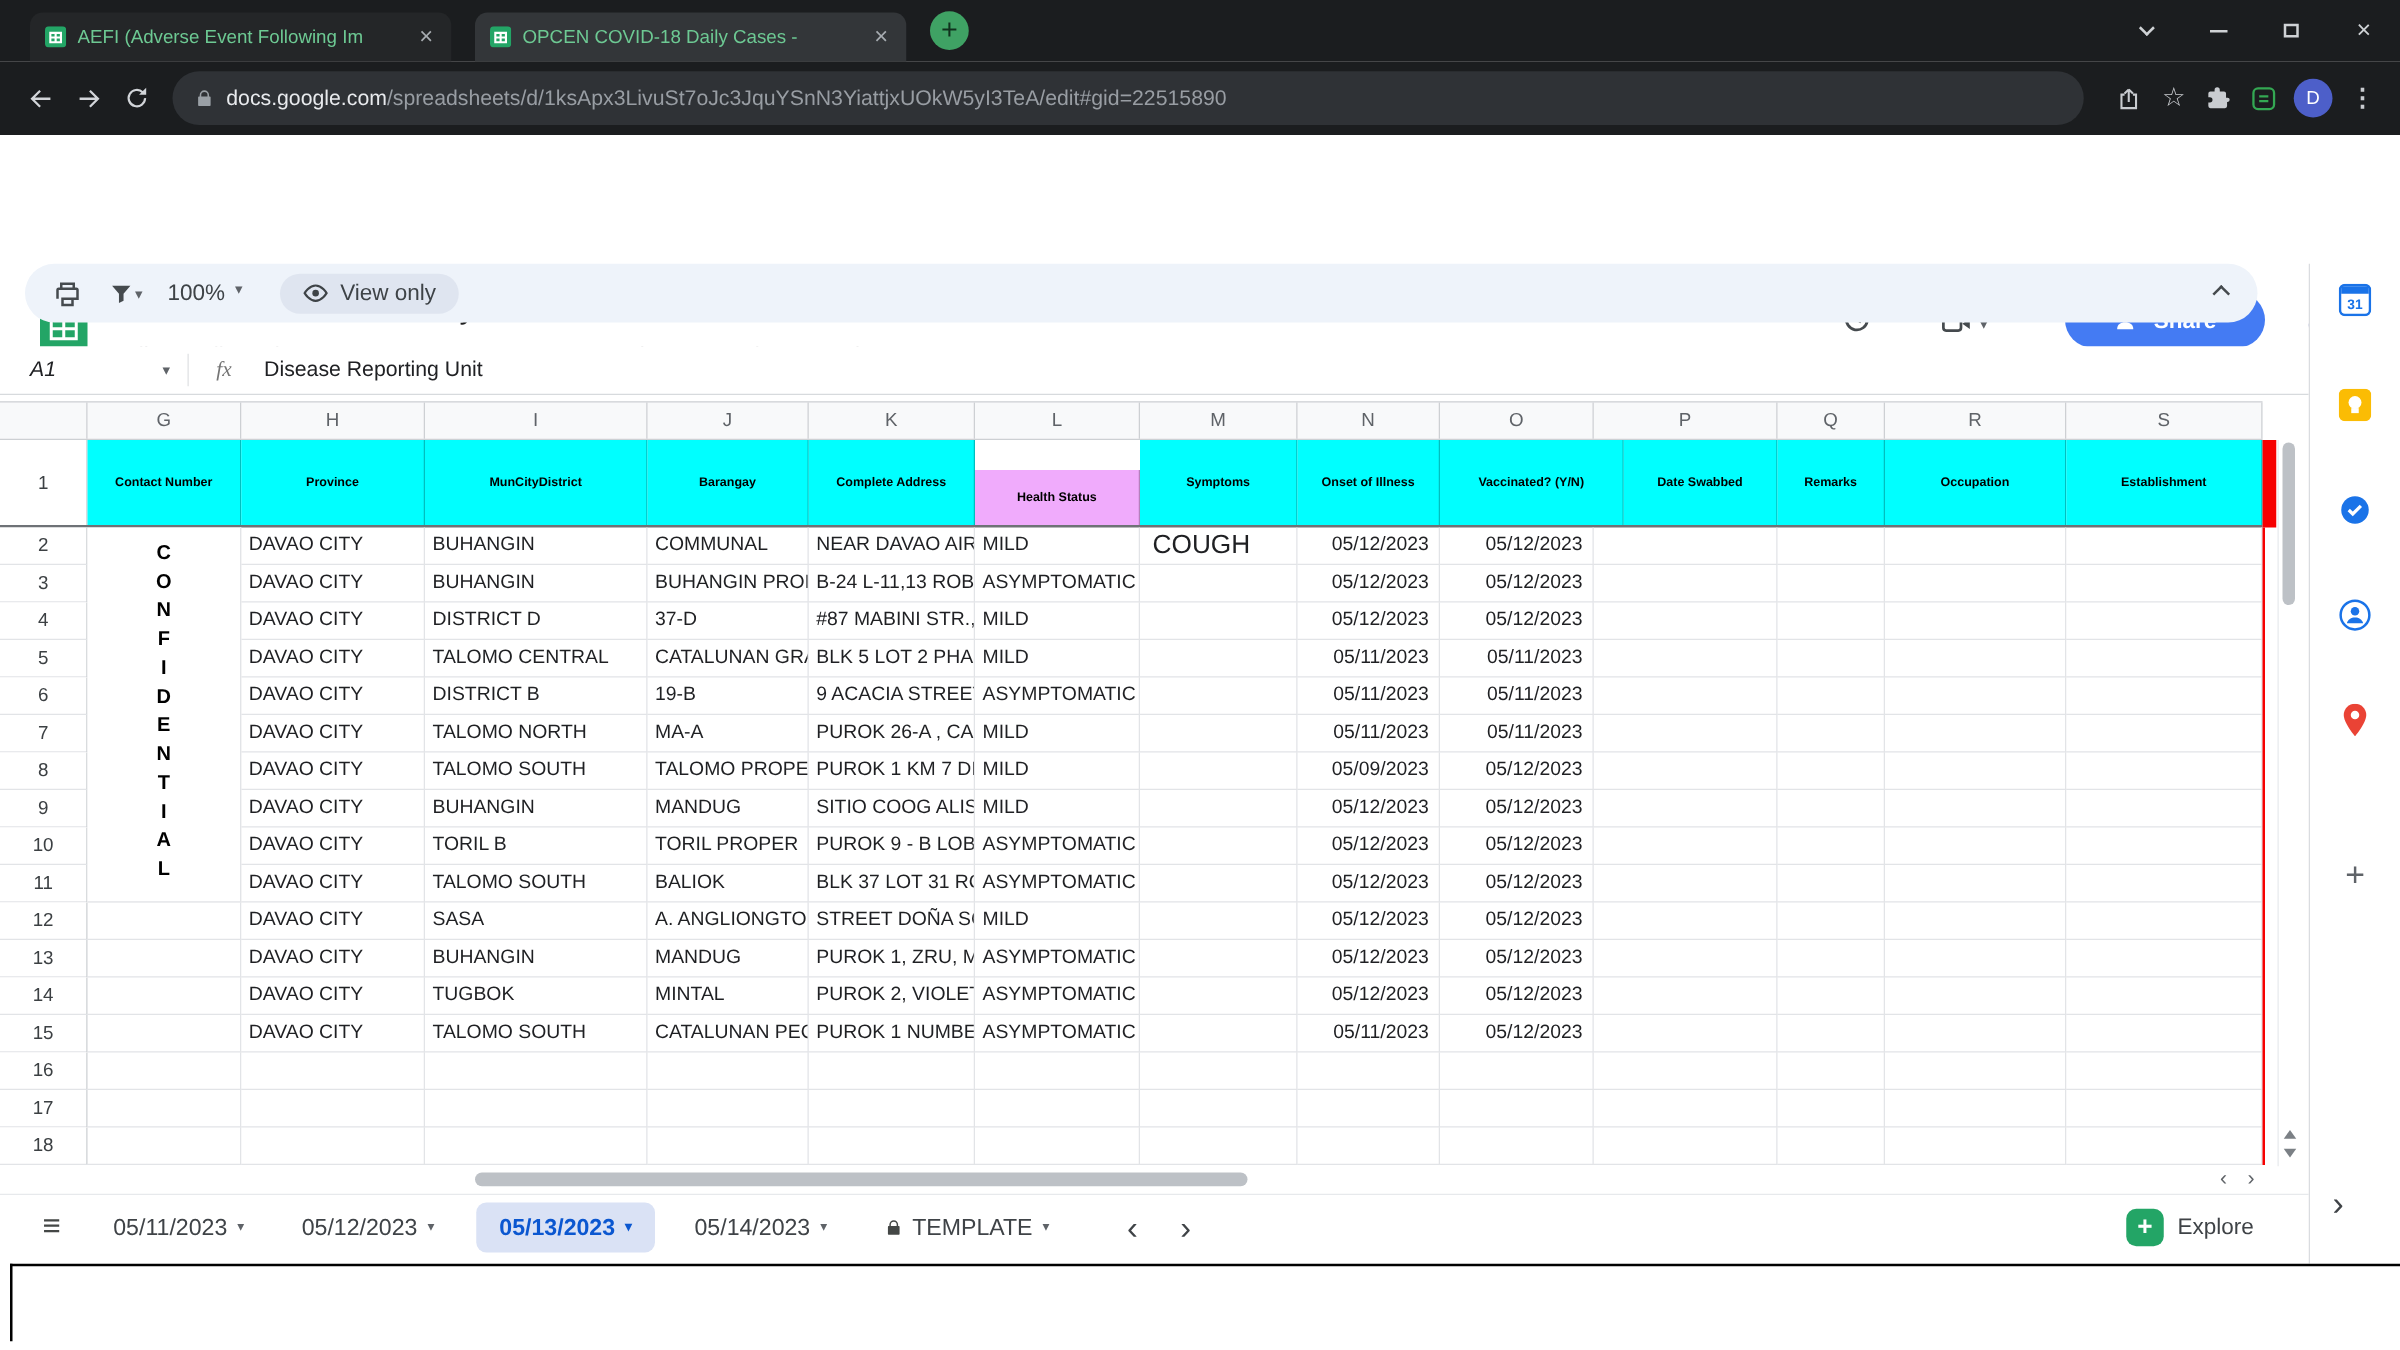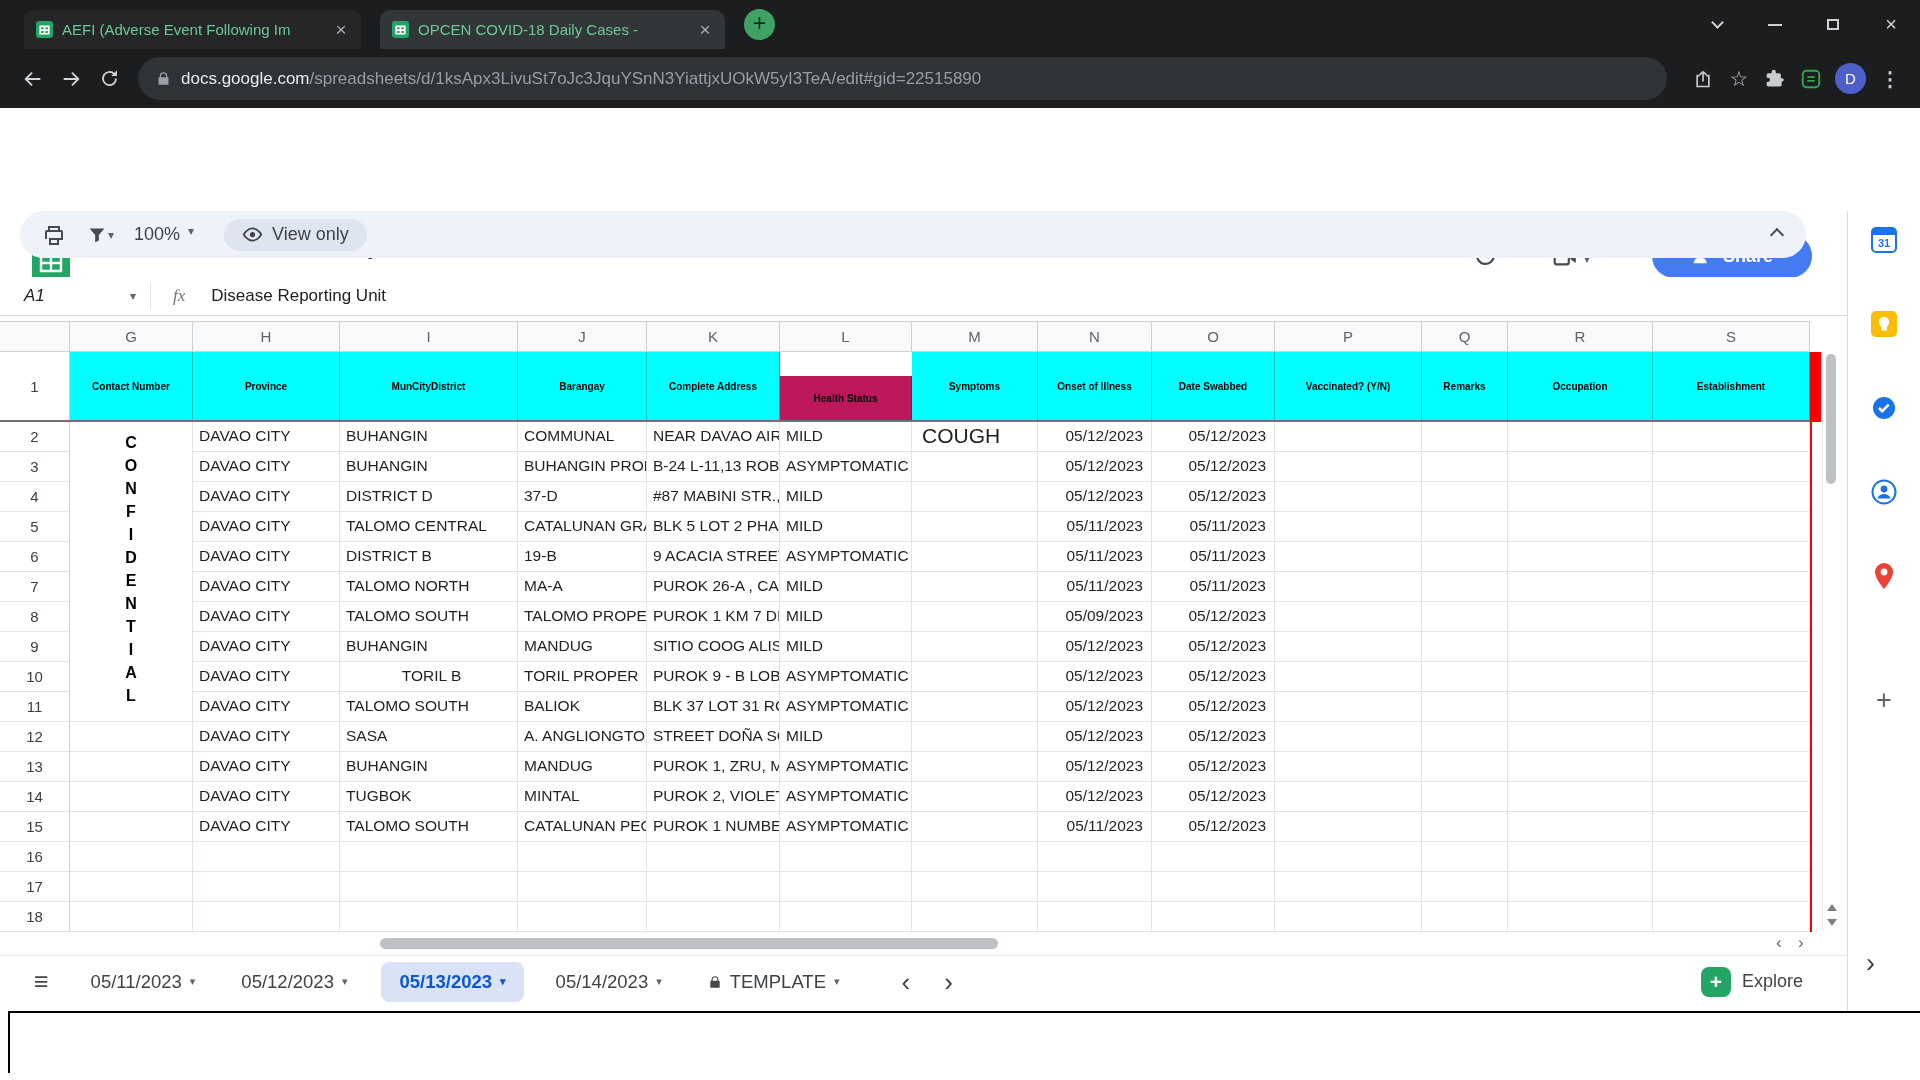--- a/index.html
+++ b/index.html
@@ -329,25 +329,25 @@
         <div class="col-letter" style="width: 145px;">R</div>
         <div class="col-letter" style="width: 157px;">S</div>
       </div>
     <div class="hrow">
         <div class="gutter">1</div>
         <div class="hcell" style="width: 123px; background: rgb(0, 255, 255);">Contact Number</div>
         <div class="hcell" style="width: 147px; background: rgb(0, 255, 255);">Province</div>
         <div class="hcell" style="width: 178px; background: rgb(0, 255, 255);">MunCityDistrict</div>
         <div class="hcell" style="width: 129px; background: rgb(0, 255, 255);">Barangay</div>
         <div class="hcell" style="width: 133px; background: rgb(0, 255, 255);">Complete Address</div>
-        <div class="hcell" style="width: 132px; background: #be185d; margin-top: 24px;">Health Status</div>
+        <div class="hcell" style="width: 132px; background: #f0abfc; margin-top: 24px;">Health Status</div>
         <div class="hcell" style="width: 126px; background: rgb(0, 255, 255);">Symptoms</div>
         <div class="hcell" style="width: 114px; background: rgb(0, 255, 255);">Onset of Illness</div>
+        <div class="hcell" style="width: 147px; background: rgb(0, 255, 255);">Vaccinated? (Y/N)</div>
         <div class="hcell" style="width: 123px; background: rgb(0, 255, 255);">Date Swabbed</div>
-        <div class="hcell" style="width: 147px; background: rgb(0, 255, 255);">Vaccinated? (Y/N)</div>
         <div class="hcell" style="width: 86px; background: rgb(0, 255, 255);">Remarks</div>
         <div class="hcell" style="width: 145px; background: rgb(0, 255, 255);">Occupation</div>
         <div class="hcell" style="width: 157px; background: rgb(0, 255, 255);">Establishment</div>
       </div>
     <div>
         <div class="grow">
           <div class="gutter">2</div>
           <div class="cell" style="width: 123px;"></div>
           <div class="cell" style="width: 147px;">DAVAO CITY</div>
           <div class="cell" style="width: 178px;">BUHANGIN</div>
@@ -471,21 +471,21 @@
           <div class="cell num" style="width: 123px;">05/12/2023</div>
           <div class="cell" style="width: 147px;"></div>
           <div class="cell" style="width: 86px;"></div>
           <div class="cell" style="width: 145px;"></div>
           <div class="cell" style="width: 157px;"></div>
         </div>
         <div class="grow">
           <div class="gutter">10</div>
           <div class="cell" style="width: 123px;"></div>
           <div class="cell" style="width: 147px;">DAVAO CITY</div>
-          <div class="cell" style="width: 178px; text-align: center;">TORIL B</div>
+          <div class="cell" style="width: 178px;">TORIL B</div>
           <div class="cell" style="width: 129px;">TORIL PROPER</div>
           <div class="cell" style="width: 133px;">PUROK 9 - B LOBO</div>
           <div class="cell" style="width: 132px;">ASYMPTOMATIC</div>
           <div class="cell" style="width: 126px;"></div>
           <div class="cell num" style="width: 114px;">05/12/2023</div>
           <div class="cell num" style="width: 123px;">05/12/2023</div>
           <div class="cell" style="width: 147px;"></div>
           <div class="cell" style="width: 86px;"></div>
           <div class="cell" style="width: 145px;"></div>
           <div class="cell" style="width: 157px;"></div>

